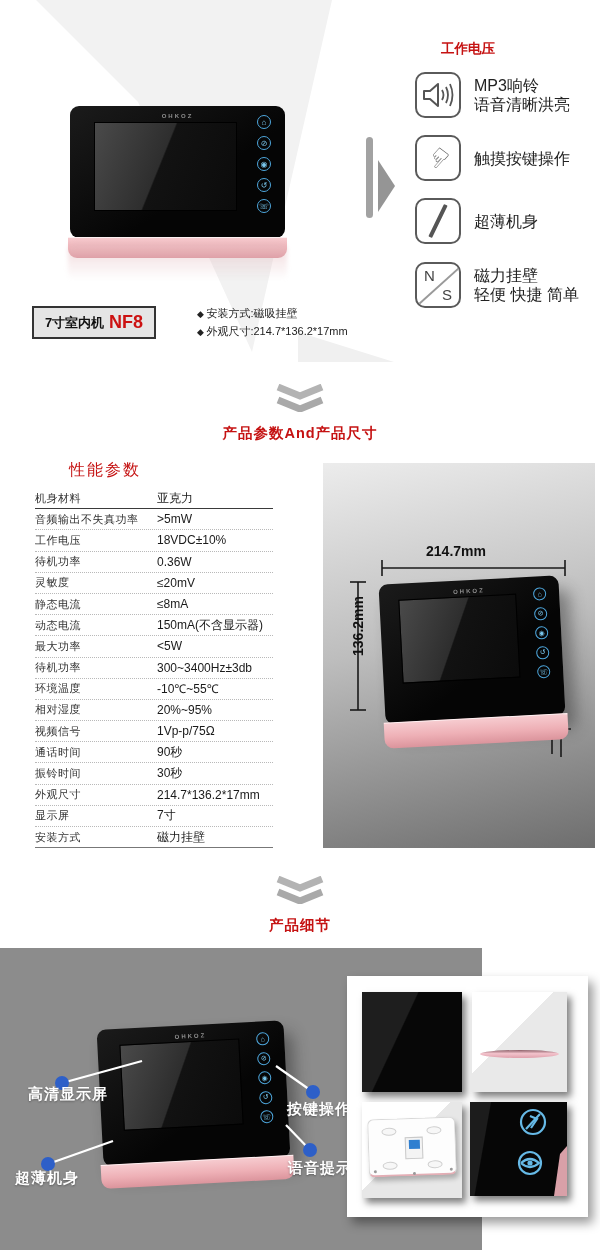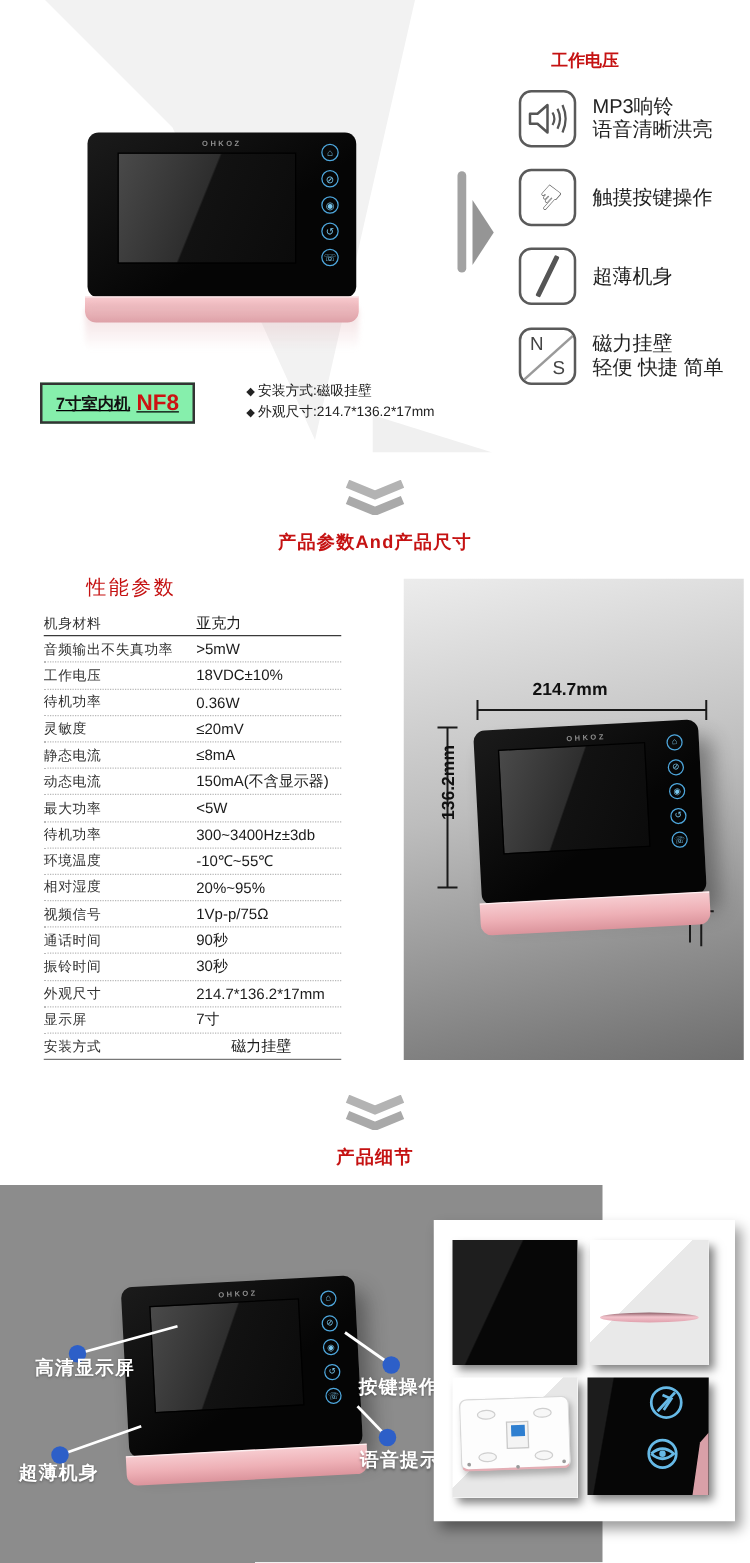--- a/index.html
+++ b/index.html
@@ -25,21 +25,21 @@
     display:flex; align-items:center; justify-content:center; }
   .dev-hero { left:70px; top:106px; width:215px; height:132px; }
   .dev-hero .dev-logo { top:7px; }
   .dev-hero .dev-screen { left:24px; top:16px; width:143px; height:89px; }
   .dev-hero .dev-strip { left:-2px; right:-2px; bottom:-20px; height:21px; }
   .dev-hero .icon-col { left:187px; top:9px; gap:7px; }
   .dev-hero .ticon { width:14px; height:14px; font-size:8px; }
   .reflection { position:absolute; left:68px; top:244px; width:219px; height:36px;
     background:linear-gradient(180deg,rgba(228,186,190,.55),rgba(210,210,210,0)); filter:blur(2px); border-radius:6px; }
   .model-box { position:absolute; left:32px; top:306px; width:124px; height:33px;
-    border:2px solid #333; background:#86efac; display:flex; align-items:center; justify-content:center; gap:5px;text-decoration:underline; }
+    border:2px solid #333; background:#e5e5e5; display:flex; align-items:center; justify-content:center; gap:5px; }
   .model-prefix { font-size:13px; font-weight:bold; color:#111; }
   .model-name { font-size:18px; font-weight:bold; color:#cc1212; }
   .bullets { position:absolute; left:197px; top:305px; }
   .bullet { font-size:11px; color:#222; line-height:17px; }
   .bullet::before { content:"◆ "; font-size:9px; }
   .feat-title { position:absolute; left:415px; top:40px; width:106px; text-align:center;
     font-size:13.5px; font-weight:bold; color:#c51212; }
   .arrow-bar { position:absolute; left:366px; top:137px; width:7px; height:81px; background:#a2a2a2; border-radius:4px; }
   .arrow-tri { position:absolute; left:378px; top:160px; width:0; height:0;
     border-top:26px solid transparent; border-bottom:26px solid transparent; border-left:17px solid #959595; }
@@ -55,21 +55,21 @@
   
   .sep { position:absolute; left:0; width:600px; text-align:center; }
   .sep svg { display:block; margin:0 auto; }
   .sep-title { margin-top:12px; font-size:14.5px; font-weight:bold; color:#c51212; letter-spacing:1px; }
   
   .spec-title { position:absolute; left:37px; top:460px; font-size:16px; font-weight:normal;
     color:#c51212; letter-spacing:2px;margin-left:32px; }
   #spec-table { position:absolute; left:35px; top:488px; width:238px; }
   .spec-row { display:flex; align-items:center; height:21.2px; border-bottom:1px dotted #b9b9b9; }
   .spec-row.r-first { border-bottom:1.5px solid #3a3a3a; }
-  .spec-row.r-last { border-bottom:1.5px solid #777;gap:28px; }
+  .spec-row.r-last { border-bottom:1.5px solid #777; }
   .spec-label { width:122px; font-size:11px; color:#333; letter-spacing:.5px; }
   .spec-value { font-size:12px; color:#1a1a1a; }
   
   .dim-panel { position:absolute; left:323px; top:463px; width:272px; height:385px;
     background:linear-gradient(168deg,#ececec 0%,#bdbdbd 45%,#6e6e6e 100%); }
   .dim-svg { position:absolute; left:0; top:0; }
   .dim-w { position:absolute; left:88px; top:80px; width:90px; text-align:center;
     font-size:14px; font-weight:bold; color:#111; }
   .dim-h { position:absolute; left:-10px; top:155px; width:90px; text-align:center;
     font-size:14px; font-weight:bold; color:#111; transform:rotate(-90deg); }

